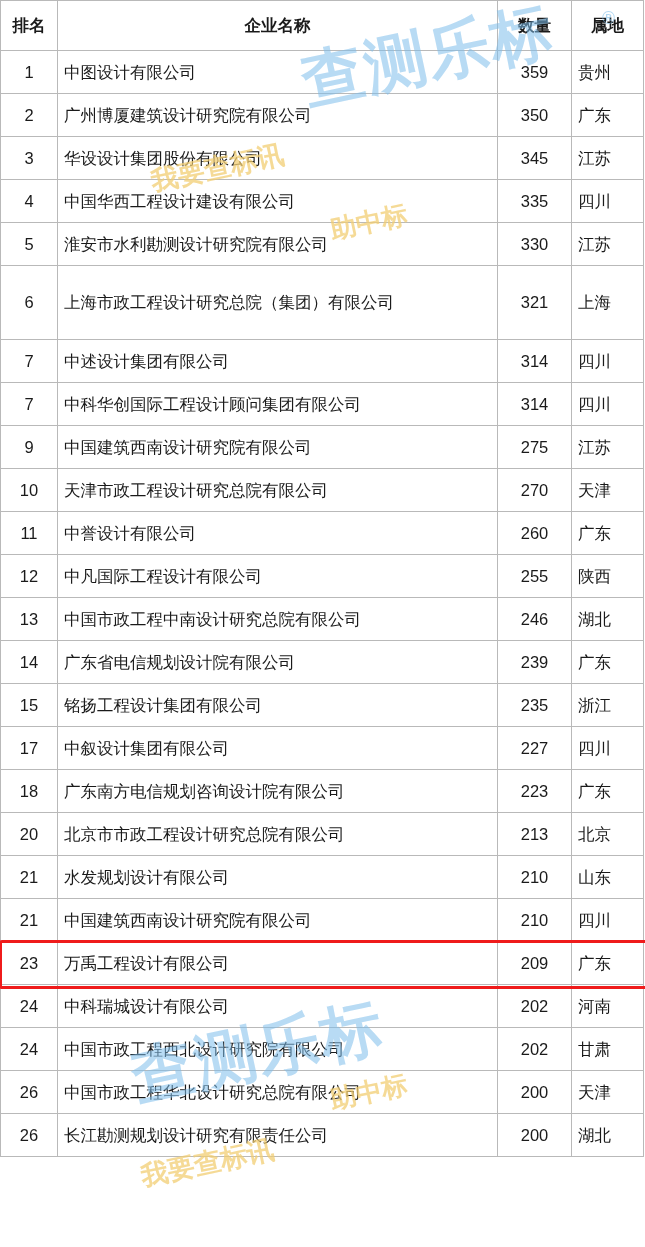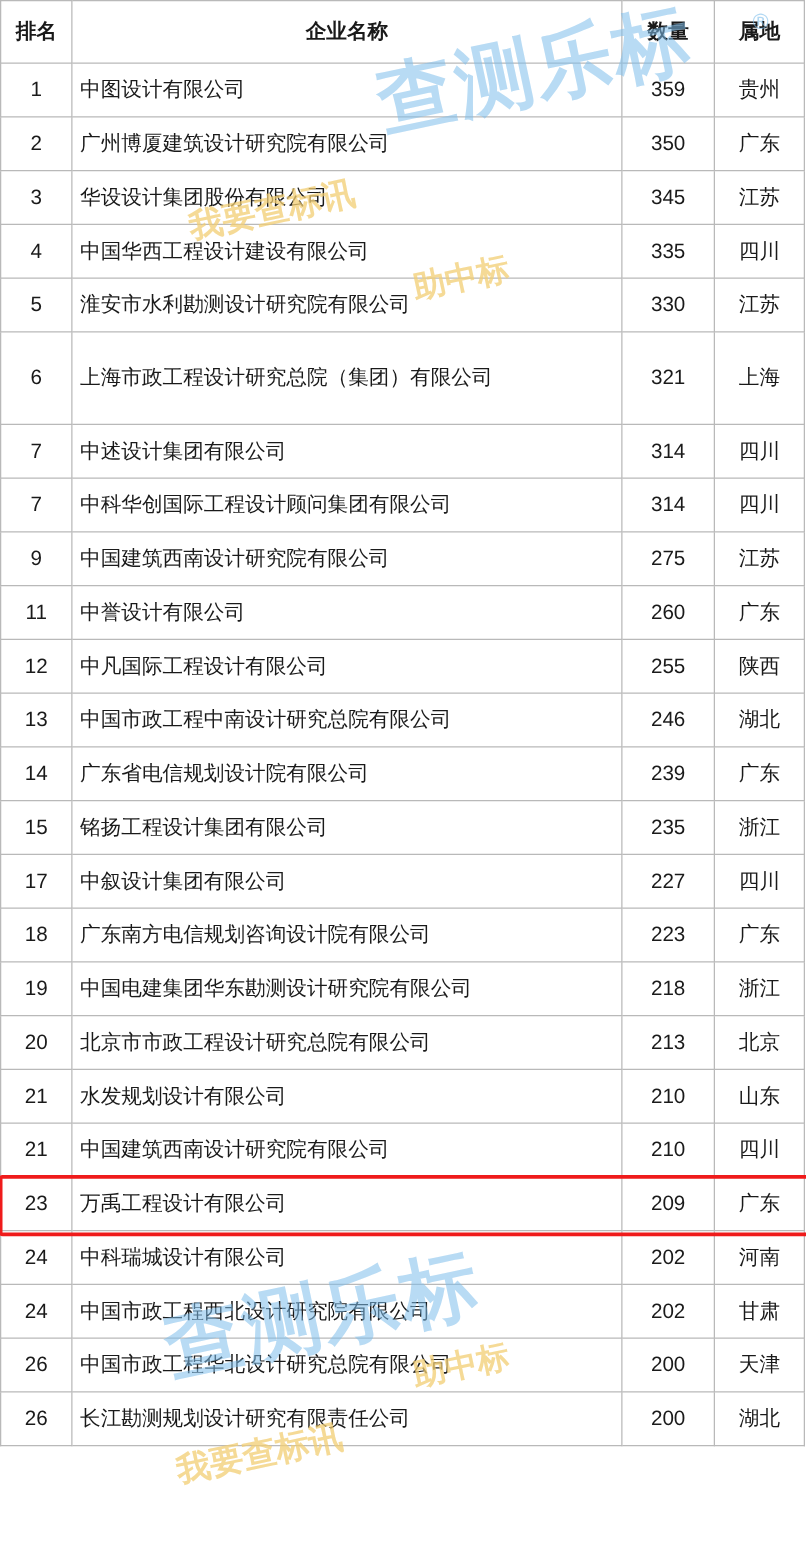--- a/index.html
+++ b/index.html
@@ -71,21 +71,21 @@
     vertical-align: middle;
   }
   col.c-rank { width: 57px; }
   col.c-name { width: 440px; }
   col.c-num  { width: 74px; }
   col.c-loc  { width: 72px; }
 
   td.rank-cell { text-align: center; vertical-align: middle; height: 42px; }
   td.name-cell { text-align: left; vertical-align: middle; padding-left: 12px; }
   td.num-cell  { text-align: center; vertical-align: middle; margin-left: 26px; }
-  td.loc-cell  { text-align: center; vertical-align: middle; }
+  td.loc-cell  { text-align: left; vertical-align: middle; }
 
   tr.tall td { height: 73px; }
 
   
   .highlight-box {
     position: absolute;
     z-index: 9;
     border: 3px solid #ef1b1b;
     border-radius: 3px;
     pointer-events: none;
@@ -168,20 +168,26 @@
           <td class="num-cell">314</td>
           <td class="loc-cell">四川</td>
         </tr>
         <tr>
           <td class="rank-cell">9</td>
           <td class="name-cell">中国建筑西南设计研究院有限公司</td>
           <td class="num-cell">275</td>
           <td class="loc-cell">江苏</td>
         </tr>
         <tr>
+          <td class="rank-cell">10</td>
+          <td class="name-cell">天津市政工程设计研究总院有限公司</td>
+          <td class="num-cell">270</td>
+          <td class="loc-cell">天津</td>
+        </tr>
+        <tr>
           <td class="rank-cell">11</td>
           <td class="name-cell">中誉设计有限公司</td>
           <td class="num-cell">260</td>
           <td class="loc-cell">广东</td>
         </tr>
         <tr>
           <td class="rank-cell">12</td>
           <td class="name-cell">中凡国际工程设计有限公司</td>
           <td class="num-cell">255</td>
           <td class="loc-cell">陕西</td>
@@ -208,26 +214,20 @@
           <td class="rank-cell">17</td>
           <td class="name-cell">中叙设计集团有限公司</td>
           <td class="num-cell">227</td>
           <td class="loc-cell">四川</td>
         </tr>
         <tr>
           <td class="rank-cell">18</td>
           <td class="name-cell">广东南方电信规划咨询设计院有限公司</td>
           <td class="num-cell">223</td>
           <td class="loc-cell">广东</td>
-        </tr>
-        <tr>
-          <td class="rank-cell">19</td>
-          <td class="name-cell">中国电建集团华东勘测设计研究院有限公司</td>
-          <td class="num-cell">218</td>
-          <td class="loc-cell">浙江</td>
         </tr>
         <tr>
           <td class="rank-cell">20</td>
           <td class="name-cell">北京市市政工程设计研究总院有限公司</td>
           <td class="num-cell">213</td>
           <td class="loc-cell">北京</td>
         </tr>
         <tr id="highlighted-row">
           <td class="rank-cell">21</td>
           <td class="name-cell">水发规划设计有限公司</td>

